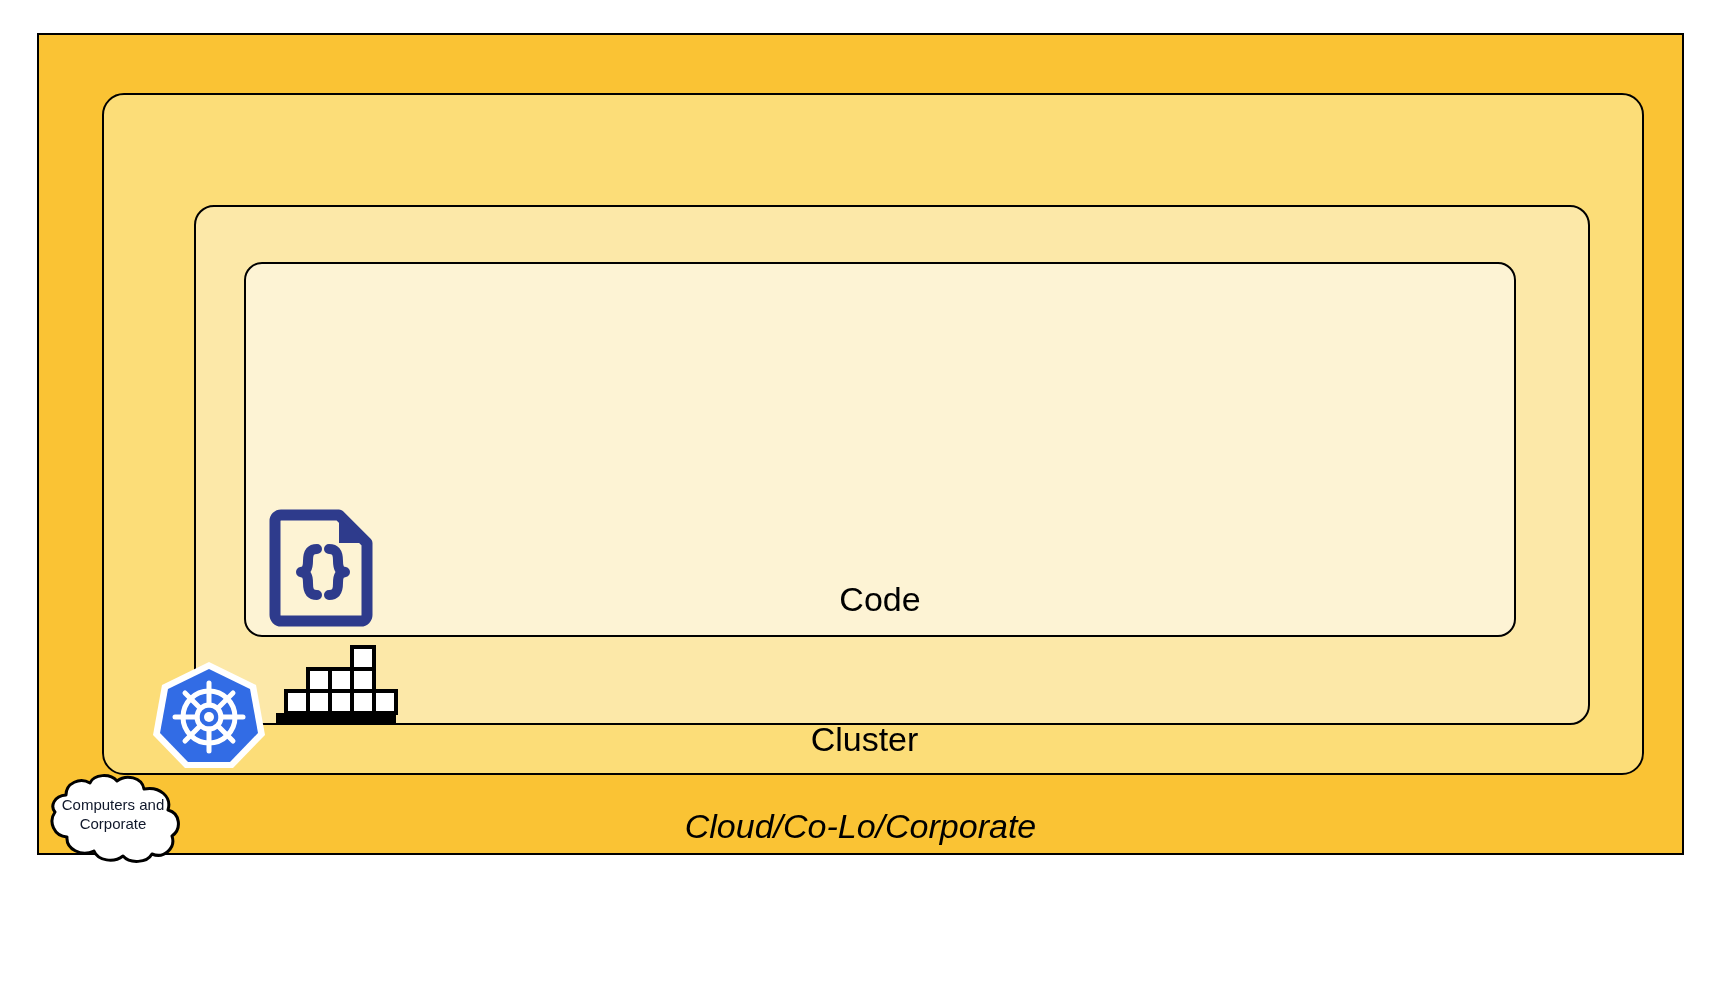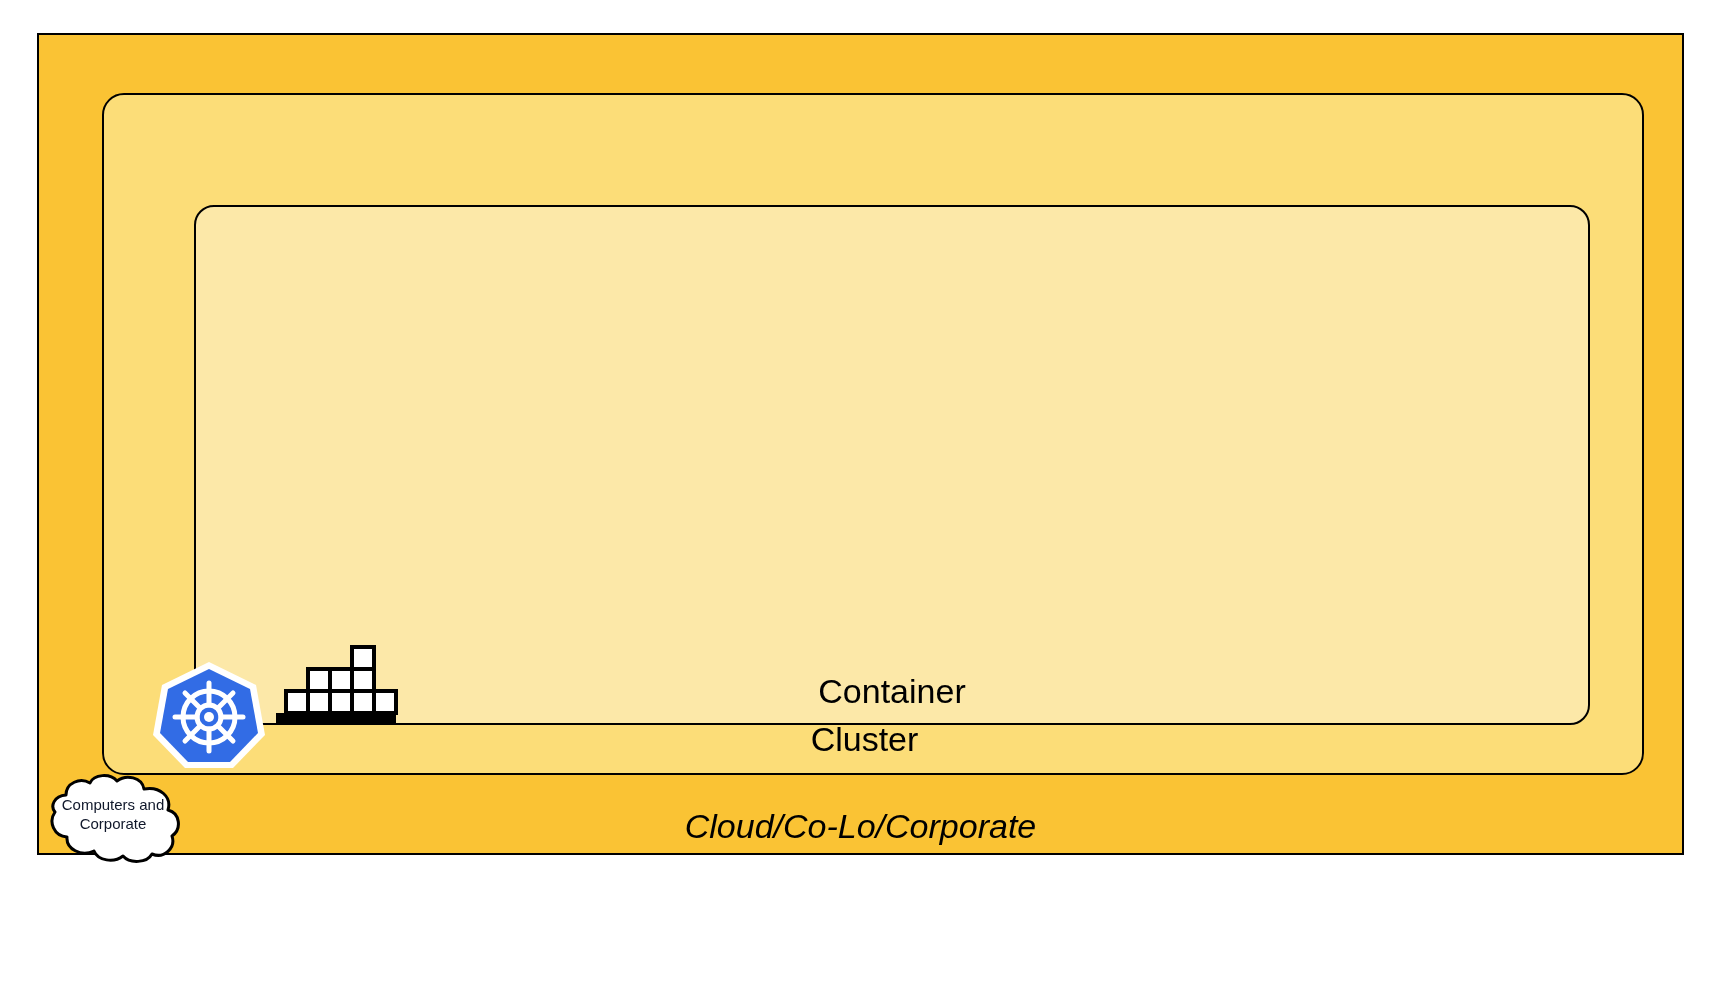--- a/index.html
+++ b/index.html
@@ -154,20 +154,33 @@
 <body>
 
 <div id="diagram">
 
   <div class="layer-datacenter">
 
     <div class="layer-cluster">
 
       <div class="layer-container">
 
+        <div class="layer-code">
+
+          <span class="icon-code">
+            <svg width="104" height="118" viewBox="0 0 104 118" xmlns="http://www.w3.org/2000/svg">
+              <path d="M12 6 H70 L98 34 V106 A6 6 0 0 1 92 112 H12 A6 6 0 0 1 6 106 V12 A6 6 0 0 1 12 6 Z" fill="none" stroke="#2E3B8C" stroke-width="11" stroke-linejoin="round"></path>
+              <path d="M70 6 L70 34 L98 34 Z" fill="#2E3B8C"></path>
+              <path d="M48 40 C40 40 39 45 39 52 C39 60 37 62 32 63 C37 64 39 66 39 74 C39 81 40 86 48 86" fill="none" stroke="#2E3B8C" stroke-width="10" stroke-linecap="round" stroke-linejoin="round"></path>
+              <path d="M60 40 C68 40 69 45 69 52 C69 60 71 62 76 63 C71 64 69 66 69 74 C69 81 68 86 60 86" fill="none" stroke="#2E3B8C" stroke-width="10" stroke-linecap="round" stroke-linejoin="round"></path>
+            </svg>
+          </span>
+
+          <div class="layer-label label-code">Code</div>
+        </div>
 
         <span class="icon-container">
           <svg width="124" height="78" viewBox="0 0 124 78" xmlns="http://www.w3.org/2000/svg">
 
             <rect x="2" y="68" width="120" height="10" fill="#000000"></rect>
 
             <g fill="#FFFFFF" stroke="#000000" stroke-width="4">
               <rect x="12" y="46" width="22" height="22"></rect>
               <rect x="34" y="46" width="22" height="22"></rect>
               <rect x="56" y="46" width="22" height="22"></rect>
@@ -180,21 +193,20 @@
               <rect x="56" y="24" width="22" height="22"></rect>
               <rect x="78" y="24" width="22" height="22"></rect>
             </g>
 
             <g fill="#FFFFFF" stroke="#000000" stroke-width="4">
               <rect x="78" y="2" width="22" height="22"></rect>
             </g>
           </svg>
         </span>
 
-        <div class="layer-label label-container">Container</div>
       </div>
 
       <span class="icon-kubernetes">
         <svg width="112" height="112" viewBox="0 0 112 112" xmlns="http://www.w3.org/2000/svg">
 
           <path d="M56 3 L103 26 L112 76 L80 109 L32 109 L0 76 L9 26 Z" fill="#FFFFFF"></path>
           <path d="M56 10 L97 30 L105 74 L77 103 L35 103 L7 74 L15 30 Z" fill="#326CE5"></path>
 
           <g fill="none" stroke="#FFFFFF" stroke-width="5" stroke-linecap="round">
             <circle cx="56" cy="58" r="26"></circle>

